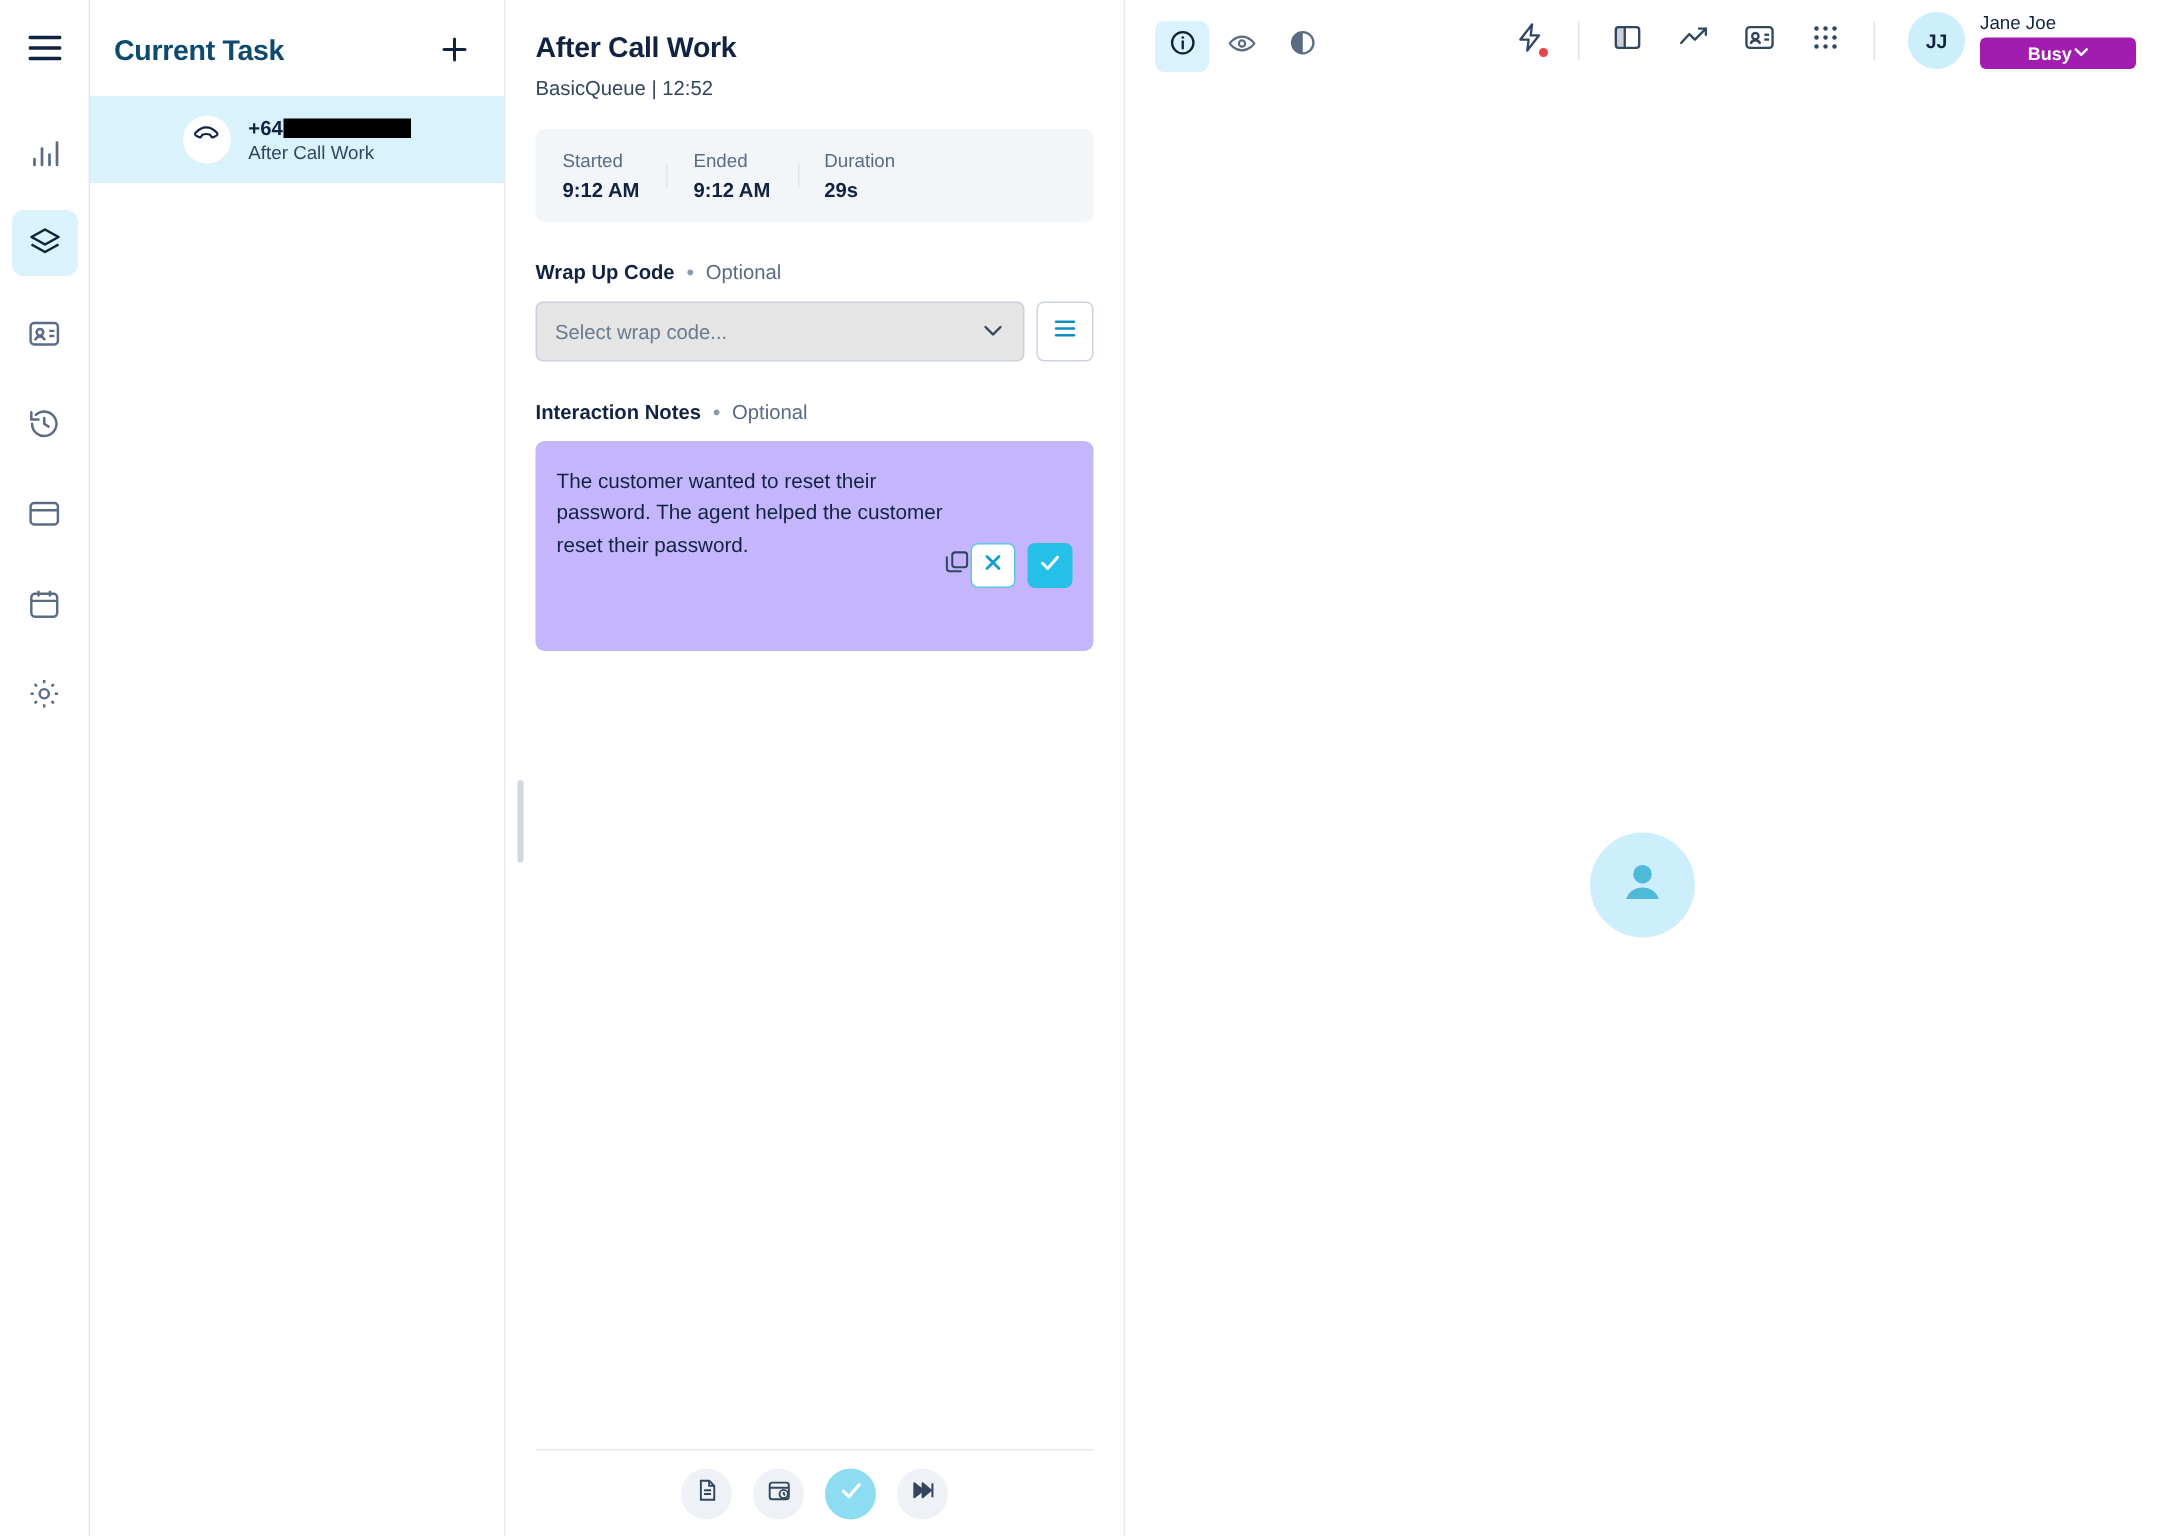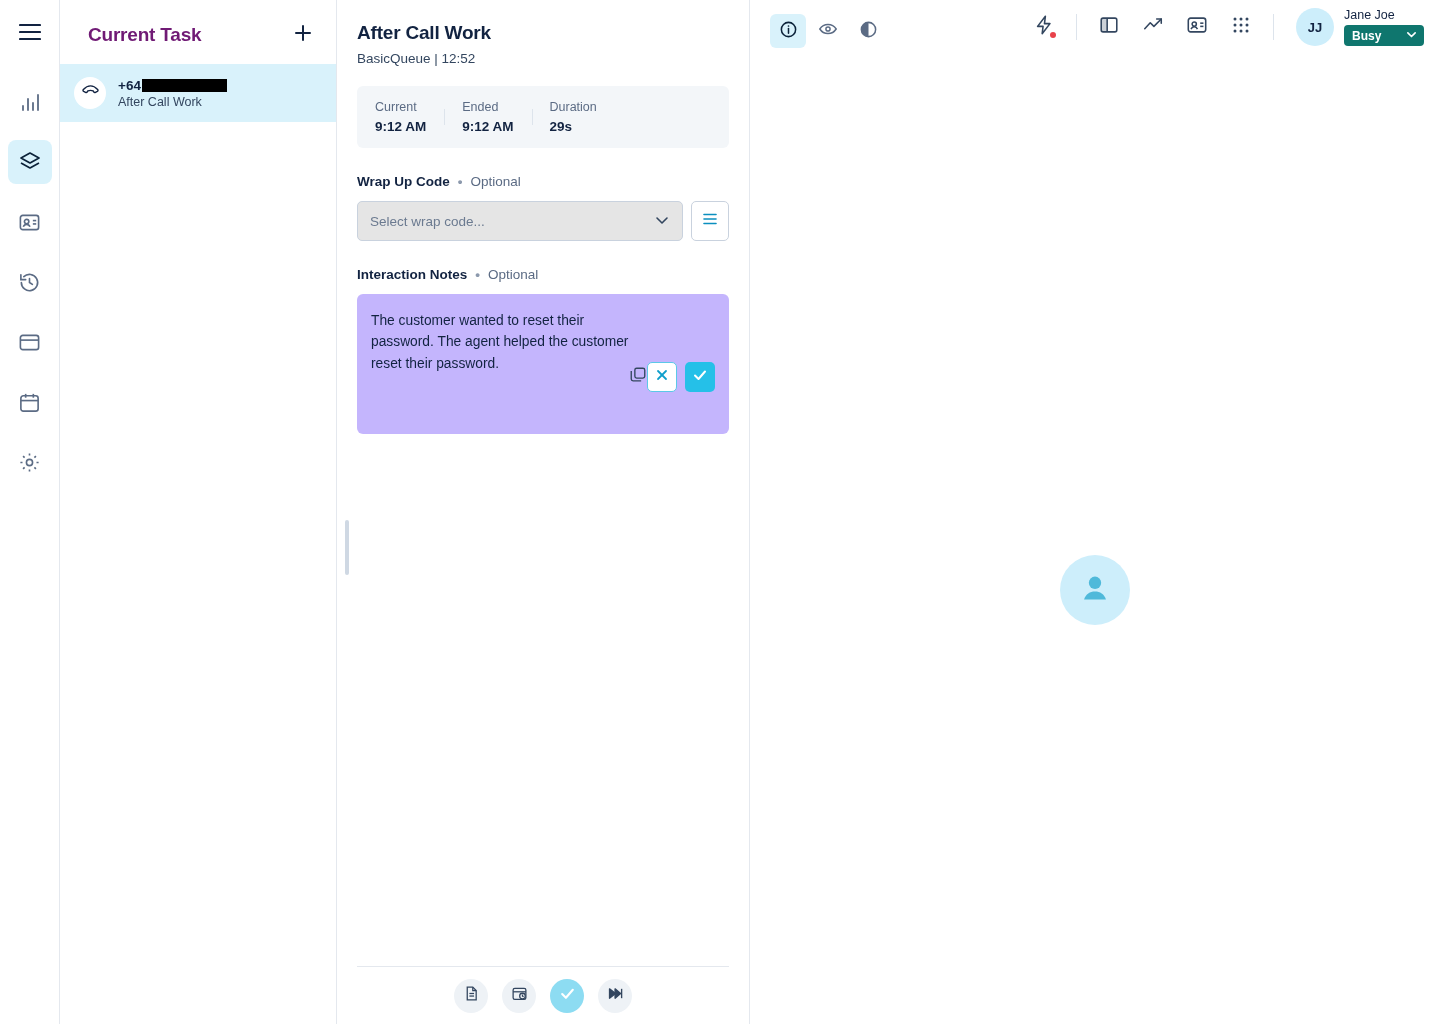--- a/index.html
+++ b/index.html
@@ -35,28 +35,29 @@
   .tasks {
     width: 277px; flex: 0 0 277px;
     border-right: 1px solid #e4e8ee;
     height: 1024px;
     background: #fff;
   }
   .tasks-header {
     display: flex; align-items: center; justify-content: space-between;
     padding: 22px 20px 16px 16px;
   }
-  .tasks-title { font-size: 19px; font-weight: 700; letter-spacing: -0.2px; color: #701a75; margin-left: 12px; }
+  .tasks-title { font-size: 19px; font-weight: 700; letter-spacing: -0.2px; color: #0c4a6e; }
   .plus-btn { color: #122341; display: flex; align-items: center; justify-content: center;
               width: 26px; height: 26px; }
   .task-card {
     display: flex; align-items: center; gap: 12px;
     background: #d9f2fb;
     padding: 12px 14px;
     height: 58px;
+    justify-content: center;
   }
   .task-avatar {
     width: 32px; height: 32px; border-radius: 50%;
     background: #ffffff; color: #122341;
     display: flex; align-items: center; justify-content: center;
     flex: 0 0 32px;
   }
   .task-meta { display: flex; flex-direction: column; gap: 2px; min-width: 0; }
   .task-number { font-size: 13.5px; font-weight: 700; color: #122341; display: flex; align-items: center; }
   .redact { display: inline-block; width: 85px; height: 13px; background: #000; margin-left: 1px; vertical-align: middle; }
@@ -174,24 +175,24 @@
   .bolt-dot { position: absolute; right: 10px; bottom: 11px; width: 6px; height: 6px; border-radius: 50%; background: #e8424a; }
   .user-block { display: flex; align-items: center; gap: 10px; margin-left: 12px; }
   .avatar-circle {
     width: 38px; height: 38px; border-radius: 50%; background: #cdeefb;
     display: flex; align-items: center; justify-content: center;
     font-size: 13px; font-weight: 700; color: #122341;
   }
   .user-meta { display: flex; flex-direction: column; gap: 3px; }
   .user-name { font-size: 12.5px; color: #122341; }
   .status-pill {
-    background: #0f766e; color: #fff; border-radius: 4px;
+    background: #a21caf; color: #fff; border-radius: 4px;
     font-size: 12px; font-weight: 700;
-    height: 21px; width: 80px;
-    display: flex; align-items: center; justify-content: space-between;
+    height: 21px; width: 104px;
+    display: flex; align-items: center; justify-content: center;
     padding: 0 6px 0 8px;
   }
 </style>
 </head>
 <body>
 
 <div class="app">
 
   <div class="rail">
     <div class="rail-item hamburger">
@@ -300,21 +301,21 @@
     </div>
   </div>
 
   <div class="center">
     <div class="center-inner">
       <div class="acw-title">After Call Work</div>
       <div class="acw-sub">BasicQueue | 12:52</div>
 
       <div class="stats">
         <div class="stat">
-          <div class="stat-label">Current</div>
+          <div class="stat-label">Started</div>
           <div class="stat-value">9:12 AM</div>
         </div>
         <div class="stat">
           <div class="stat-label">Ended</div>
           <div class="stat-value">9:12 AM</div>
         </div>
         <div class="stat">
           <div class="stat-label">Duration</div>
           <div class="stat-value">29s</div>
         </div>

